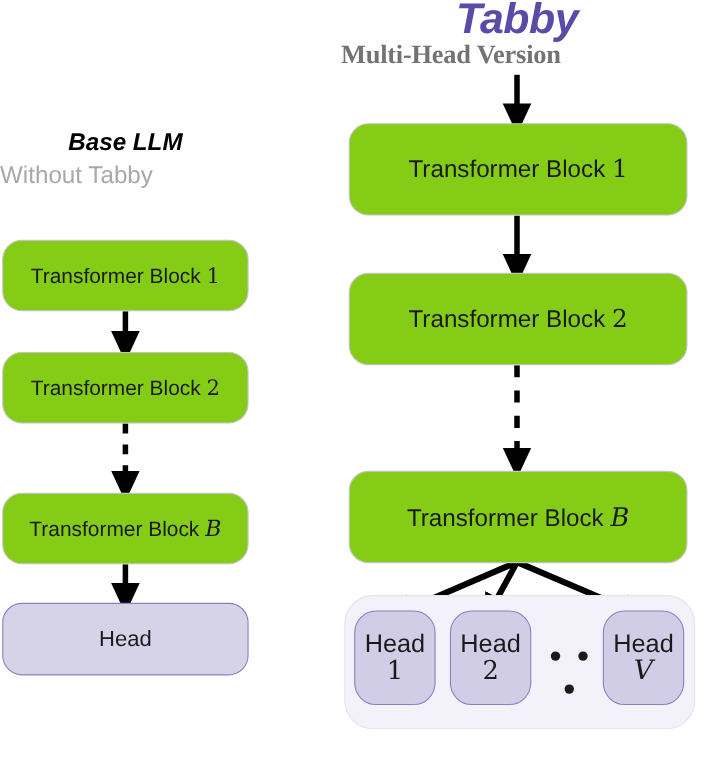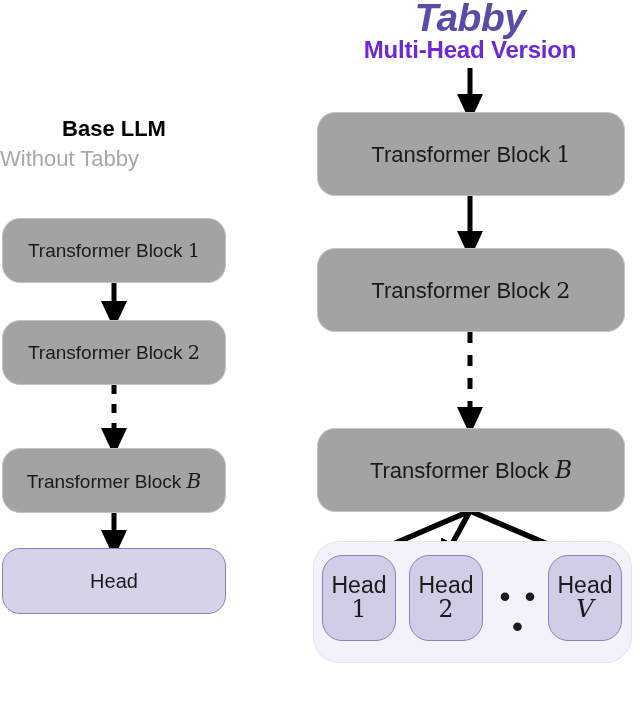--- a/index.html
+++ b/index.html
@@ -29,32 +29,33 @@
     text-align: center;
     font-size: 39px;
     font-weight: bold;
     font-style: italic;
     color: #5b4ba8;
     letter-spacing: -0.5px;
     line-height: 1.0;
   }
   .title-sub {
     left: 310px; top: 38px; width: 320px;
-    text-align: center;
     font-size: 24px;
     font-weight: bold;
-    color: #6d28d9;
+    color: #737373;
     letter-spacing: -0.2px;
     line-height: 1.0;
+    font-family: Liberation Serif, serif;
   }
   .title-base {
     left: 0px; top: 118px; width: 228px;
     text-align: center;
     font-size: 22px;
     font-weight: bold;
+    font-style: italic;
     color: #000000;
     line-height: 1.0;
   }
   .title-base-sub {
     left: 0px; top: 148px; width: 228px;
     text-align: left;
     font-size: 22px;
     font-weight: normal;
     color: #a8a8a8;
     line-height: 1.0;
@@ -71,21 +72,21 @@
 
   
   .box {
     box-sizing: border-box;
     display: flex;
     align-items: center;
     justify-content: center;
     text-align: center;
   }
   .box-gray {
-    background: #a3a3a3;
+    background: #84cc16;
     border: 1.6px solid #c4c4c4;
     border-radius: 18px;
     color: #1a1a1a;
   }
   .box-purple {
     background: #d6d2e8;
     border: 1.6px solid #8b7fc4;
     border-radius: 18px;
     color: #1a1a1a;
   }

